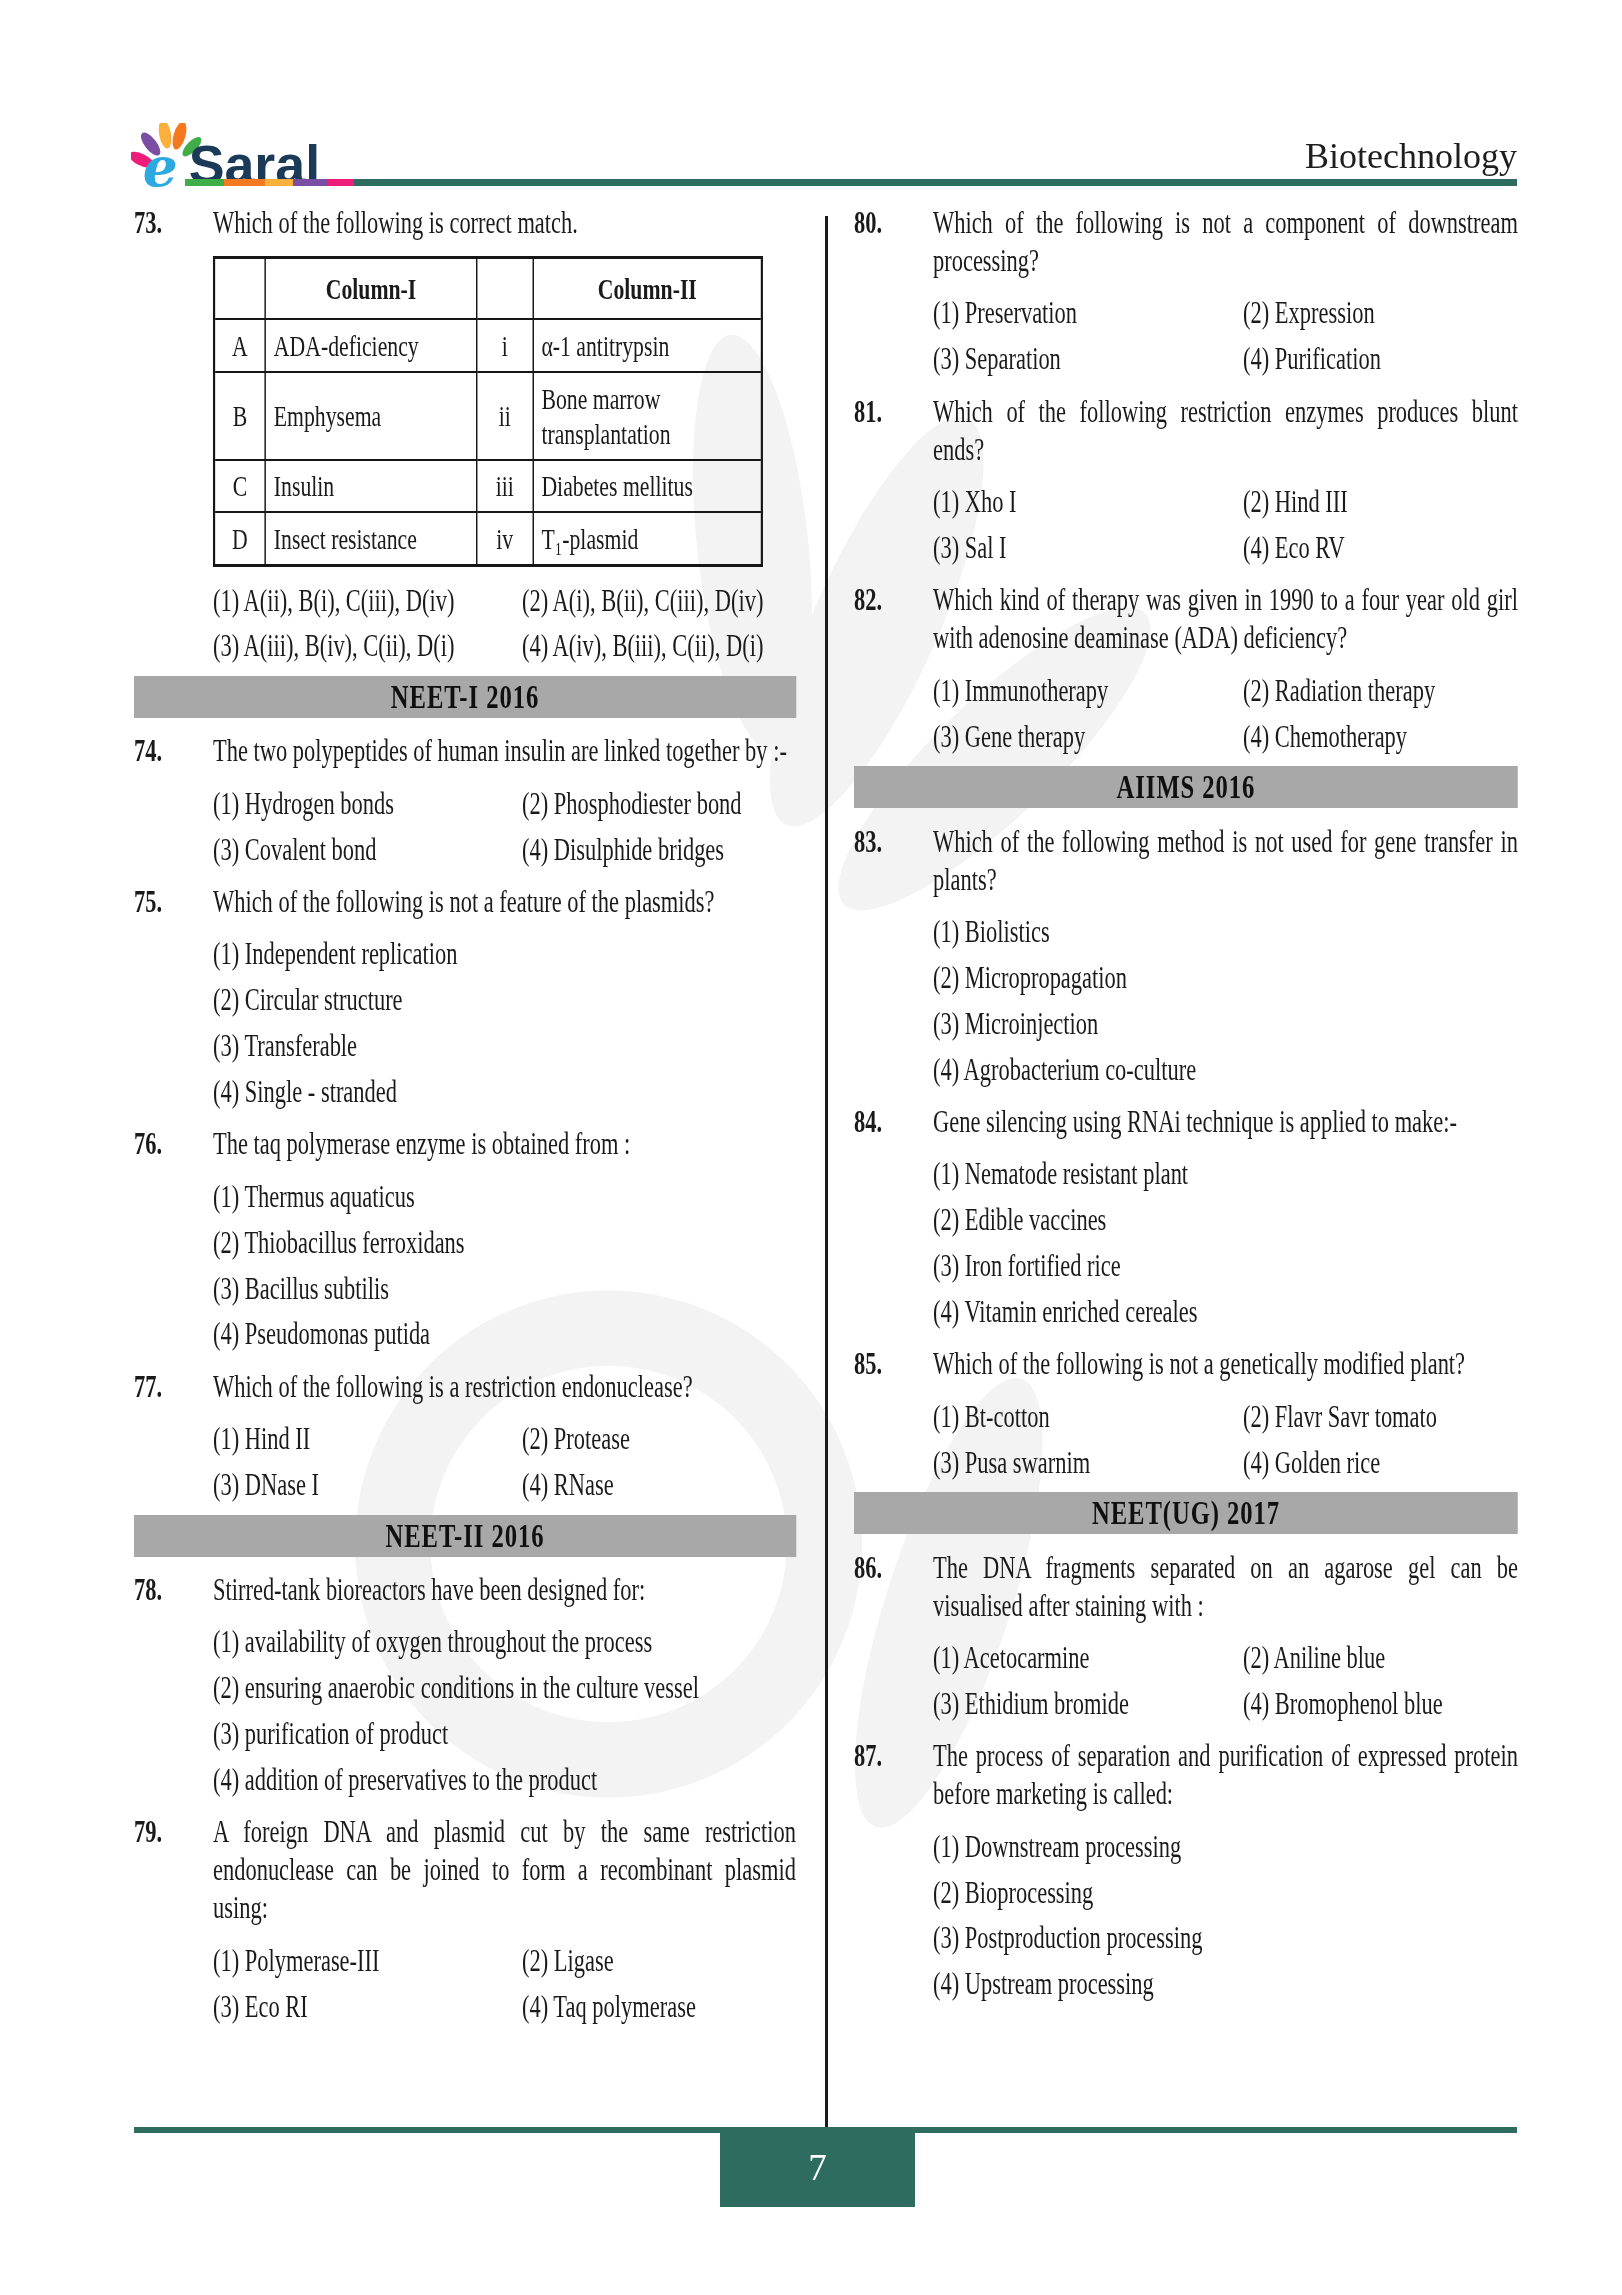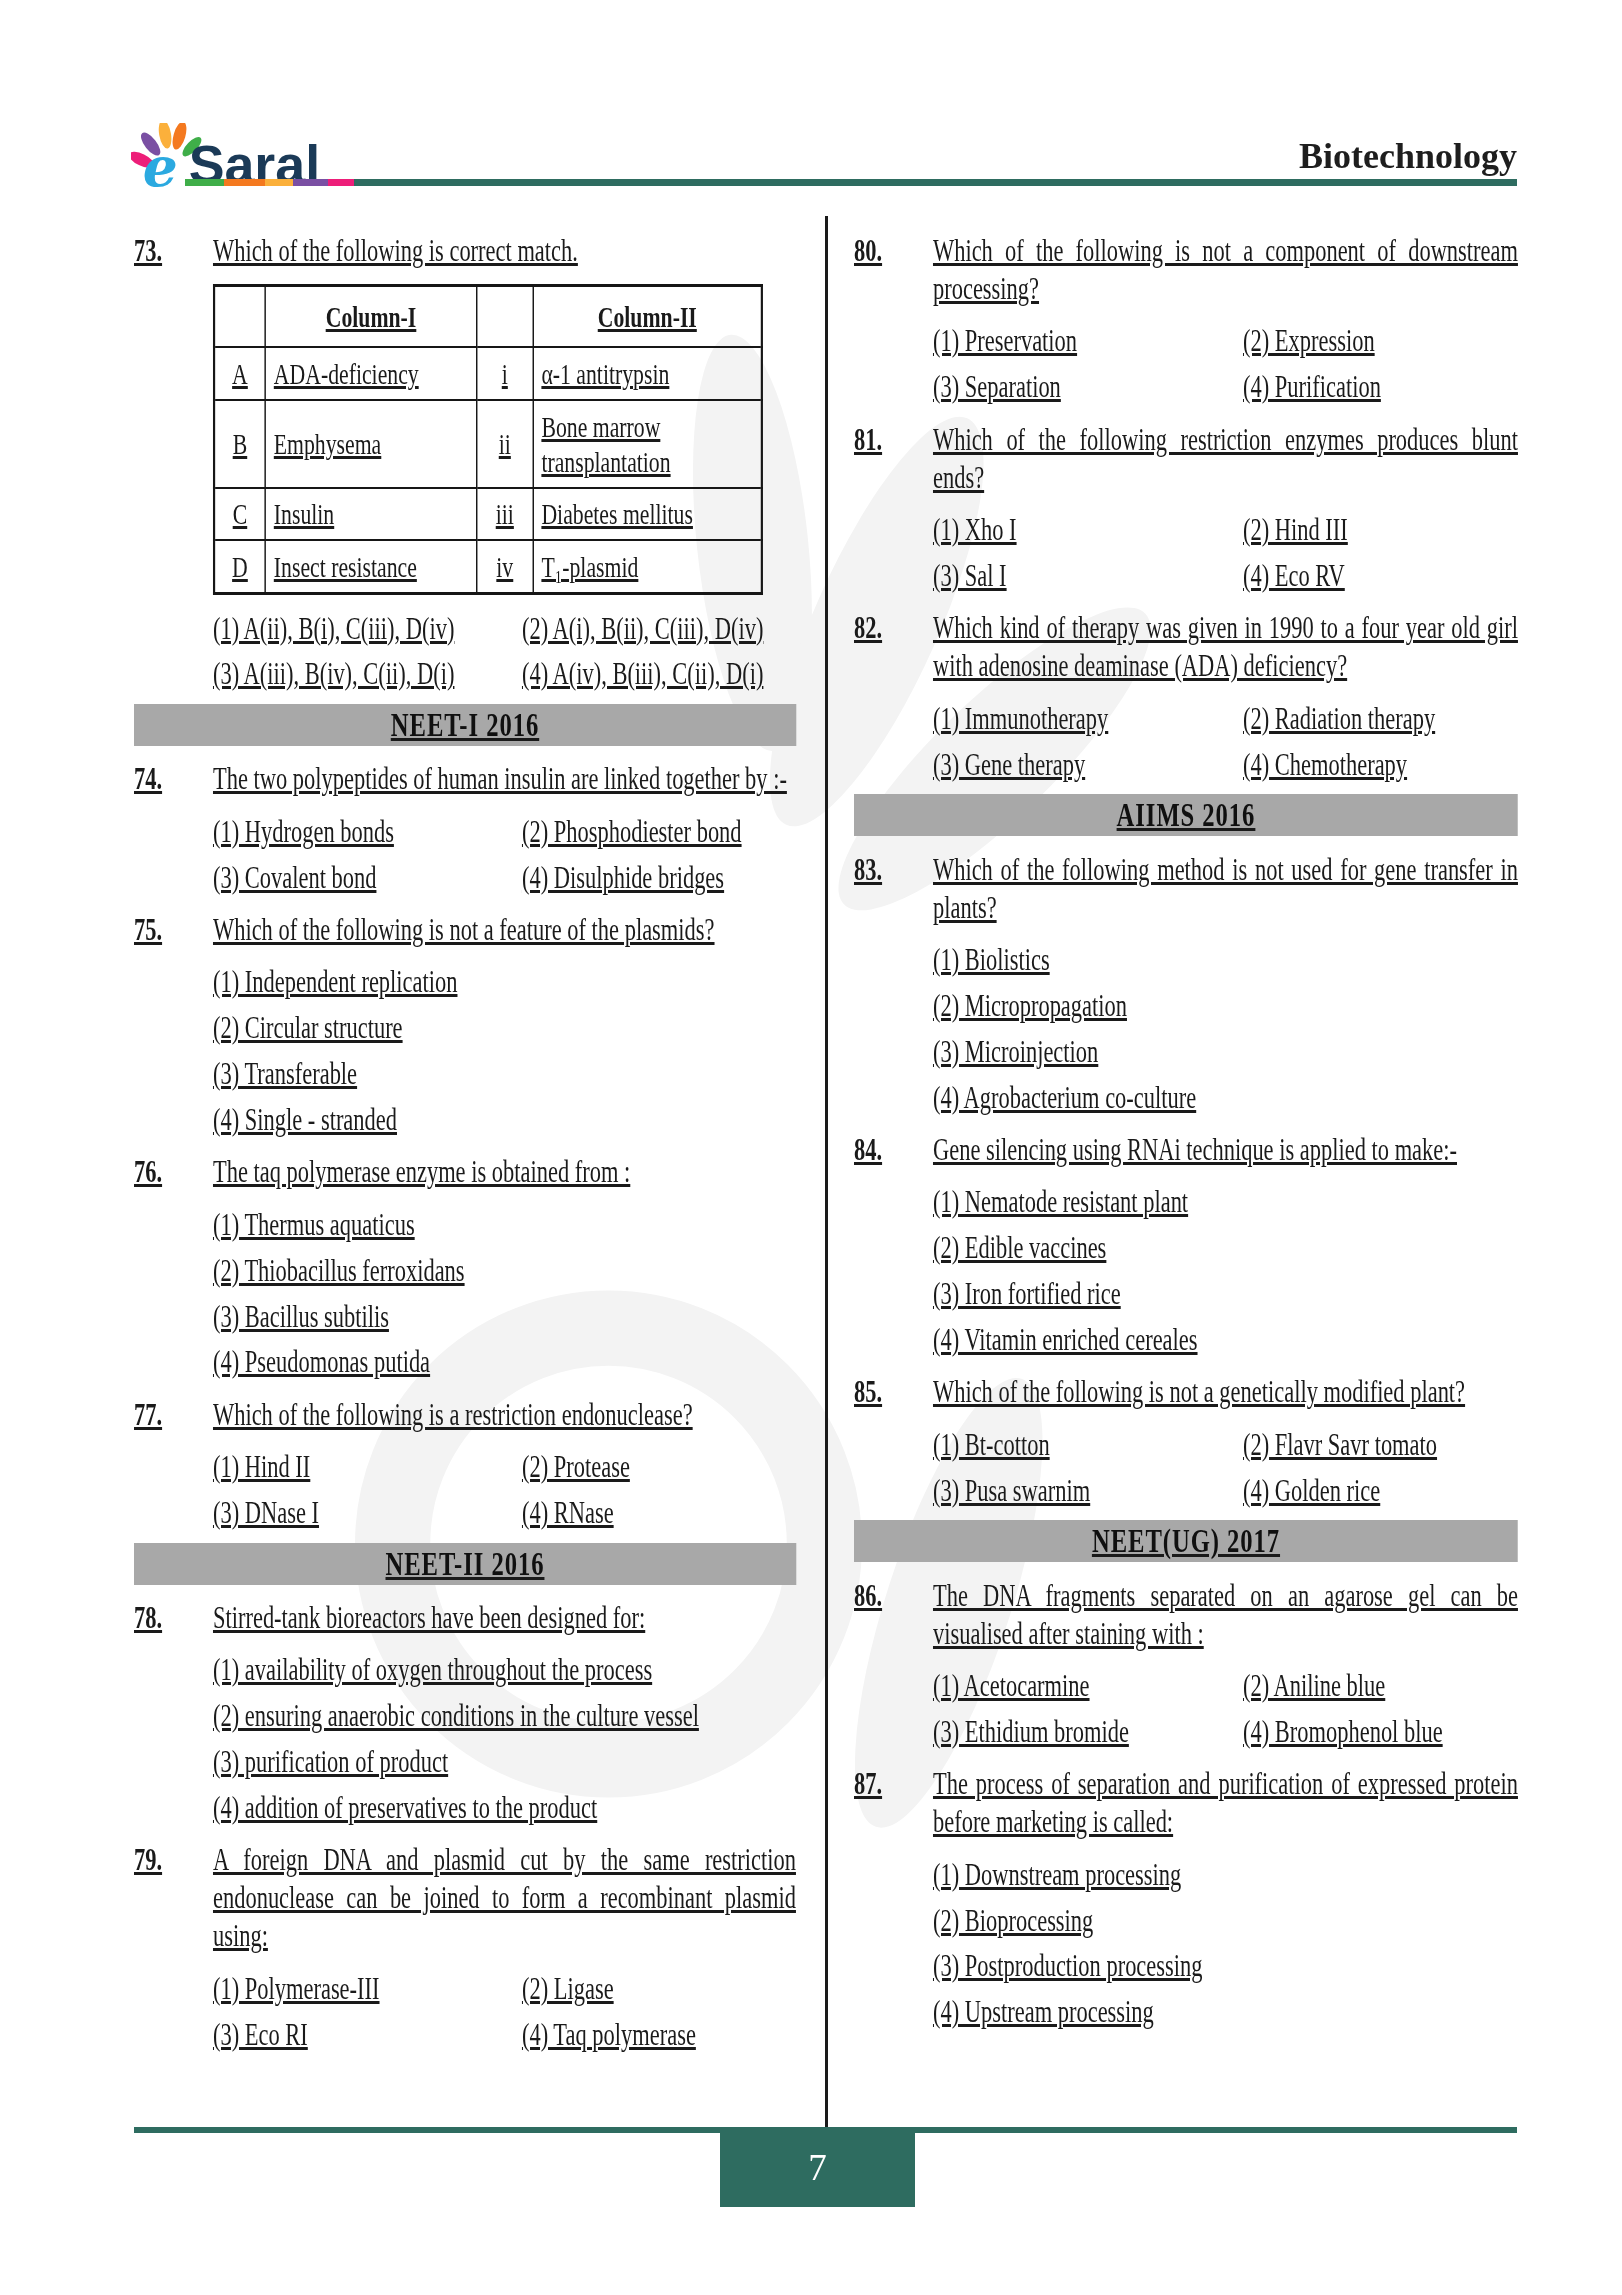--- a/index.html
+++ b/index.html
@@ -3,36 +3,36 @@
 <meta charset="utf-8">
 <style>
   html,body{margin:0;padding:0;background:#e8e8e8;}
   .page{position:relative;width:1622px;height:2295px;background:#ffffff;overflow:hidden;
         font-family:"Liberation Serif","DejaVu Serif",serif;color:#1a1a1a;}
   
   .wm{position:absolute;inset:0;z-index:0;pointer-events:none;}
   
   .header{position:absolute;left:0;top:0;width:100%;z-index:2;}
   .logo{position:absolute;left:131px;top:123px;}
-  .subject{position:absolute;right:105px;top:135px;font-size:36px;font-weight:700;color:#1e1e1e;}
+  .subject{position:absolute;right:105px;top:135px;font-size:36px;font-weight:400;color:#1e1e1e;}
   .rule{position:absolute;left:185px;top:179px;width:1332px;height:7.2px;display:flex;z-index:2;}
   .rule span{height:100%;}
   .seg-green{width:39px;background:#3FAE49;}
   .seg-orange{width:41px;background:#F4791F;}
   .seg-yellow{width:28px;background:#FBB03B;}
   .seg-purple{width:35px;background:#7A4FA3;}
   .seg-pink{width:26px;background:#ED1E79;}
   .seg-teal{flex:1;background:#2E6C60;}
   
   .divider{position:absolute;left:825px;top:216px;width:2.6px;height:1932px;background:#1a1a1a;z-index:1;}
   .footer-line{position:absolute;left:134px;top:2127px;width:1383px;height:5.9px;background:#2E6C60;z-index:2;}
   .footer-box{position:absolute;left:720px;top:2127px;width:195px;height:80px;background:#2E6C60;z-index:3;
               display:flex;align-items:center;justify-content:center;color:#ffffff;font-size:37px;}
   
-  .col{position:absolute;top:232px;z-index:2;text-decoration:underline;}
+  .col{position:absolute;top:204px;z-index:2;}
   .col-left{left:134px;width:662px;}
   .col-right{left:854px;width:664px;}
   .col-inner{width:138%;transform:scaleX(0.7246);transform-origin:0 0;}
   
   .q{display:flex;margin-top:14.4px;}
   .q.first{margin-top:0;}
   .qnum{flex:0 0 109px;font-weight:700;font-size:31px;line-height:38px;}
   .qbody{flex:1;min-width:0;}
   .qtext{font-size:31px;line-height:38px;text-align:justify;}
   .opts{margin-top:14.4px;font-size:31px;}

